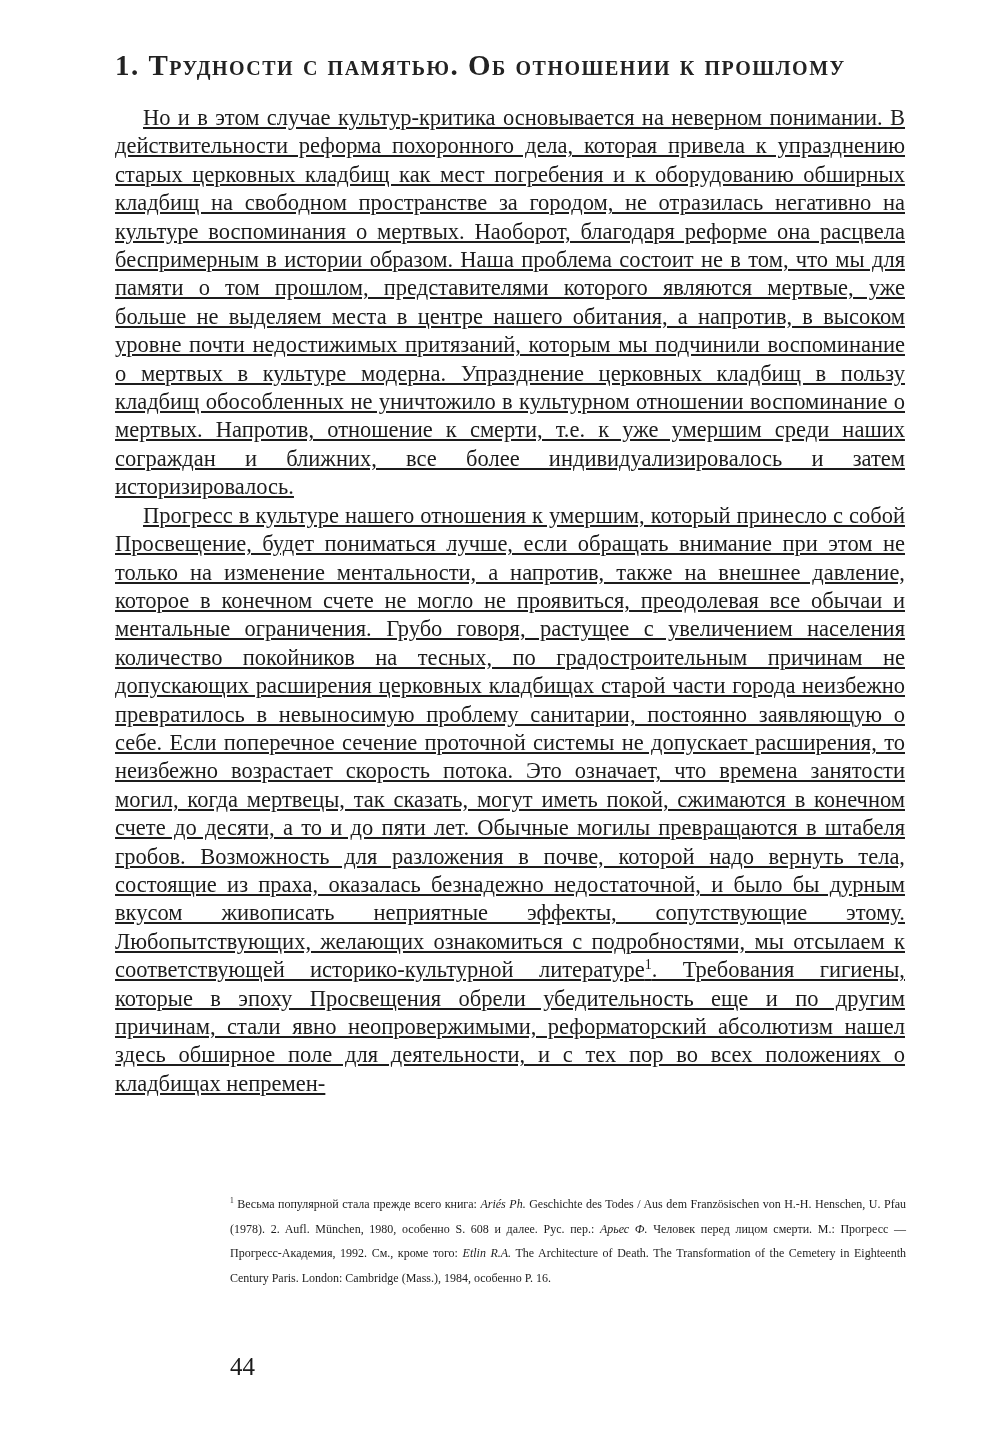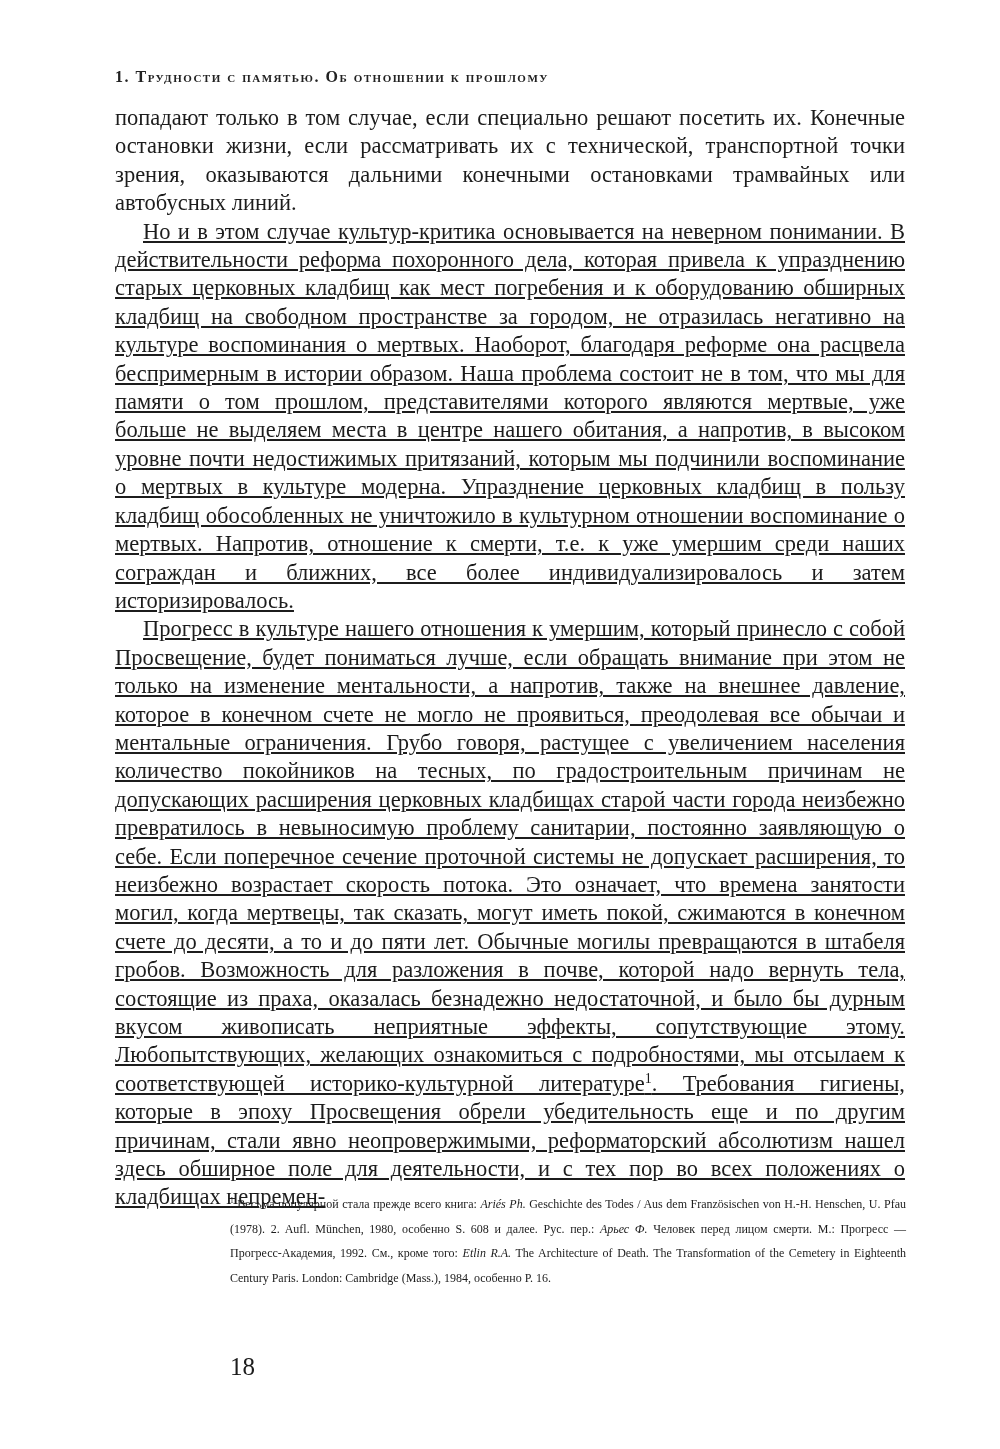--- a/index.html
+++ b/index.html
@@ -15,28 +15,27 @@
     background: #ffffff;
     color: #1c1c1c;
     font-family: "Liberation Serif", "DejaVu Serif", serif;
     overflow: hidden;
   }
   .running-header {
     position: absolute;
     left: 115px;
     top: 50px;
     width: 800px;
-    font-size: 16px;
+    font-size: 29px;
     line-height: 30px;
     font-weight: 600;
     font-variant: small-caps;
     letter-spacing: 1.5px;
     color: #222222;
     white-space: nowrap;
-    margin-top: 12px;
   }
   .body-text {
     position: absolute;
     left: 115px;
     top: 104px;
     width: 790px;
     font-size: 22.5px;
     line-height: 28.4px;
     text-align: justify;
     hyphens: auto;
@@ -79,22 +78,21 @@
   }
 </style>
 </head>
 <body>
 
 <div class="page" style="background: rgb(255, 255, 255); color: rgb(28, 28, 28);">
 
   <div class="running-header">1. Трудности с памятью. Об отношении к прошлому</div>
 
   <div class="body-text">
-      <p class="para">попадают только в том случае, если специально решают посетить их. Конечные остановки жизни, если рассматривать их с технической, транспортной точки зрения, оказываются дальними конечными остановками трамвайных или автобусных линий.</p>
       <p class="para indent">Но и в этом случае культур-критика основывается на неверном понимании. В действительности реформа похоронного дела, которая привела к упразднению старых церковных кладбищ как мест погребения и к оборудованию обширных кладбищ на свободном пространстве за городом, не отразилась негативно на культуре воспоминания о мертвых. Наоборот, благодаря реформе она расцвела беспримерным в истории образом. Наша проблема состоит не в том, что мы для памяти о том прошлом, представителями которого являются мертвые, уже больше не выделяем места в центре нашего обитания, а напротив, в высоком уровне почти недостижимых притязаний, которым мы подчинили воспоминание о мертвых в культуре модерна. Упразднение церковных кладбищ в пользу кладбищ обособленных не уничтожило в культурном отношении воспоминание о мертвых. Напротив, отношение к смерти, т.е. к уже умершим среди наших сограждан и ближних, все более индивидуализировалось и затем историзировалось.</p>
       <p class="para indent">Прогресс в культуре нашего отношения к умершим, который принесло с собой Просвещение, будет пониматься лучше, если обращать внимание при этом не только на изменение ментальности, а напротив, также на внешнее давление, которое в конечном счете не могло не проявиться, преодолевая все обычаи и ментальные ограничения. Грубо говоря, растущее с увеличением населения количество покойников на тесных, по градостроительным причинам не допускающих расширения церковных кладбищах старой части города неизбежно превратилось в невыносимую проблему санитарии, постоянно заявляющую о себе. Если поперечное сечение проточной системы не допускает расширения, то неизбежно возрастает скорость потока. Это означает, что времена занятости могил, когда мертвецы, так сказать, могут иметь покой, сжимаются в конечном счете до десяти, а то и до пяти лет. Обычные могилы превращаются в штабеля гробов. Возможность для разложения в почве, которой надо вернуть тела, состоящие из праха, оказалась безнадежно недостаточной, и было бы дурным вкусом живописать неприятные эффекты, сопутствующие этому. Любопытствующих, желающих ознакомиться с подробностями, мы отсылаем к соответствующей историко-культурной литературе<sup class="fnref">1</sup>. Требования гигиены, которые в эпоху Просвещения обрели убедительность еще и по другим причинам, стали явно неопровержимыми, реформаторский абсолютизм нашел здесь обширное поле для деятельности, и с тех пор во всех положениях о кладбищах непремен-</p>
     </div>
 
   <div class="footnote"><sup class="fnref">1</sup> Весьма популярной стала прежде всего книга: <em>Ariés Ph.</em> Geschichte des Todes / Aus dem Französischen von H.-H. Henschen, U. Pfau (1978). 2. Aufl. München, 1980, особенно S. 608 и далее. Рус. пер.: <em>Арьес Ф.</em> Человек перед лицом смерти. М.: Прогресс — Прогресс-Академия, 1992. См., кроме того: <em>Etlin R.A.</em> The Architecture of Death. The Transformation of the Cemetery in Eighteenth Century Paris. London: Cambridge (Mass.), 1984, особенно P. 16.</div>
 
-  <div class="page-number">18</div>
+  <div class="page-number">44</div>
 
 </div>
 
 </body></html>

